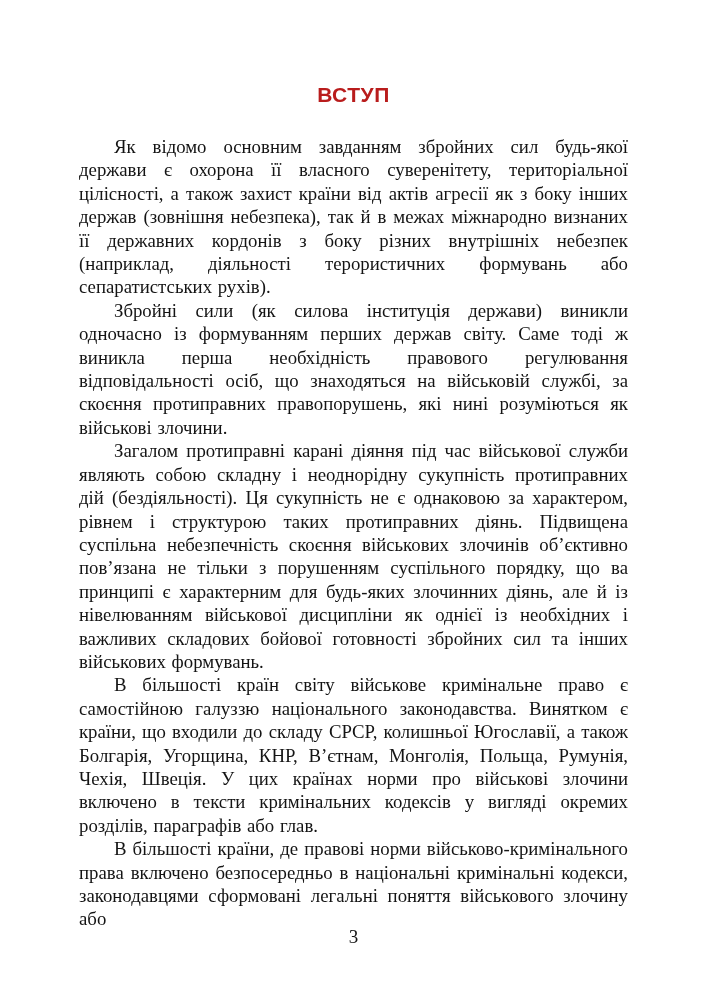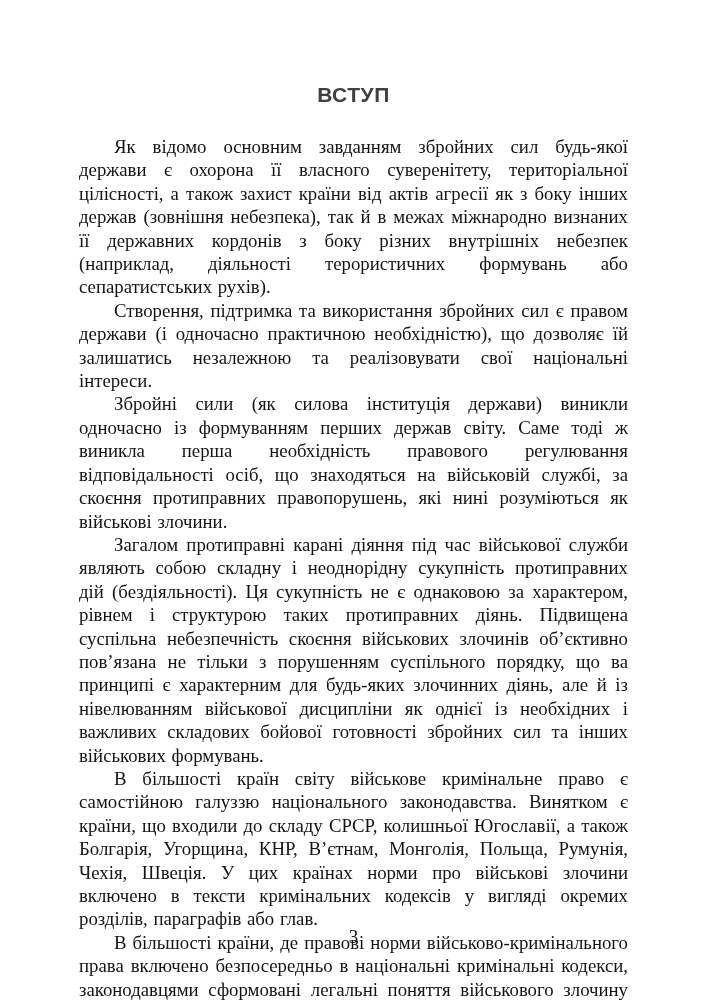--- a/index.html
+++ b/index.html
@@ -23,21 +23,21 @@
     width: 549px;
   }
   .section-title {
     margin: 0 0 29px 0;
     text-align: center;
     font-family: "Liberation Sans", sans-serif;
     font-weight: bold;
     font-size: 21px;
     line-height: 22px;
     letter-spacing: 0.5px;
-    color: #404040;
+    color: #b91c1c;
   }
   .body-text p {
     margin: 0;
     padding: 0;
     font-size: 18.8px;
     line-height: 23.4px;
     text-align: justify;
     text-indent: 35px;
     word-spacing: 1px;
     font-family: Liberation Serif, serif;
@@ -54,21 +54,20 @@
   }
 </style>
 </head>
 <body>
 
 <div class="sheet">
   <div class="content">
     <h1 class="section-title">ВСТУП</h1>
     <div class="body-text">
       <p>Як відомо основним завданням збройних сил будь-якої держави є охорона її власного суверенітету, територіальної цілісності, а також захист країни від актів агресії як з боку інших держав (зовнішня небезпека), так й в межах міжнародно визнаних її державних кордонів з боку різних внутрішніх небезпек (наприклад, діяльності терористичних формувань або сепаратистських рухів).</p>
-      <p>Створення, підтримка та використання збройних сил є правом держави (і одночасно практичною необхідністю), що дозволяє їй залишатись незалежною та реалізовувати свої національні інтереси.</p>
       <p>Збройні сили (як силова інституція держави) виникли одночасно із формуванням перших держав світу. Саме тоді ж виникла перша необхідність правового регулювання відповідальності осіб, що знаходяться на військовій службі, за скоєння протиправних правопорушень, які нині розуміються як військові злочини.</p>
       <p>Загалом протиправні карані діяння під час військової служби являють собою складну і неоднорідну сукупність протиправних дій (бездіяльності). Ця сукупність не є однаковою за характером, рівнем і структурою таких протиправних діянь. Підвищена суспільна небезпечність скоєння військових злочинів об’єктивно пов’язана не тільки з порушенням суспільного порядку, що ва принципі є характерним для будь-яких злочинних діянь, але й із нівелюванням військової дисципліни як однієї із необхідних і важливих складових бойової готовності збройних сил та інших військових формувань.</p>
       <p>В більшості країн світу військове кримінальне право є самостійною галуззю національного законодавства. Винятком є країни, що входили до складу СРСР, колишньої Югославії, а також Болгарія, Угорщина, КНР, В’єтнам, Монголія, Польща, Румунія, Чехія, Швеція. У цих країнах норми про військові злочини включено в тексти кримінальних кодексів у вигляді окремих розділів, параграфів або глав.</p>
       <p>В більшості країни, де правові норми військово-кримінального права включено безпосередньо в національні кримінальні кодекси, законодавцями сформовані легальні поняття військового злочину або</p>
     </div>
   </div>
   <div class="page-number">3</div>
 </div>
 
 </body></html>

